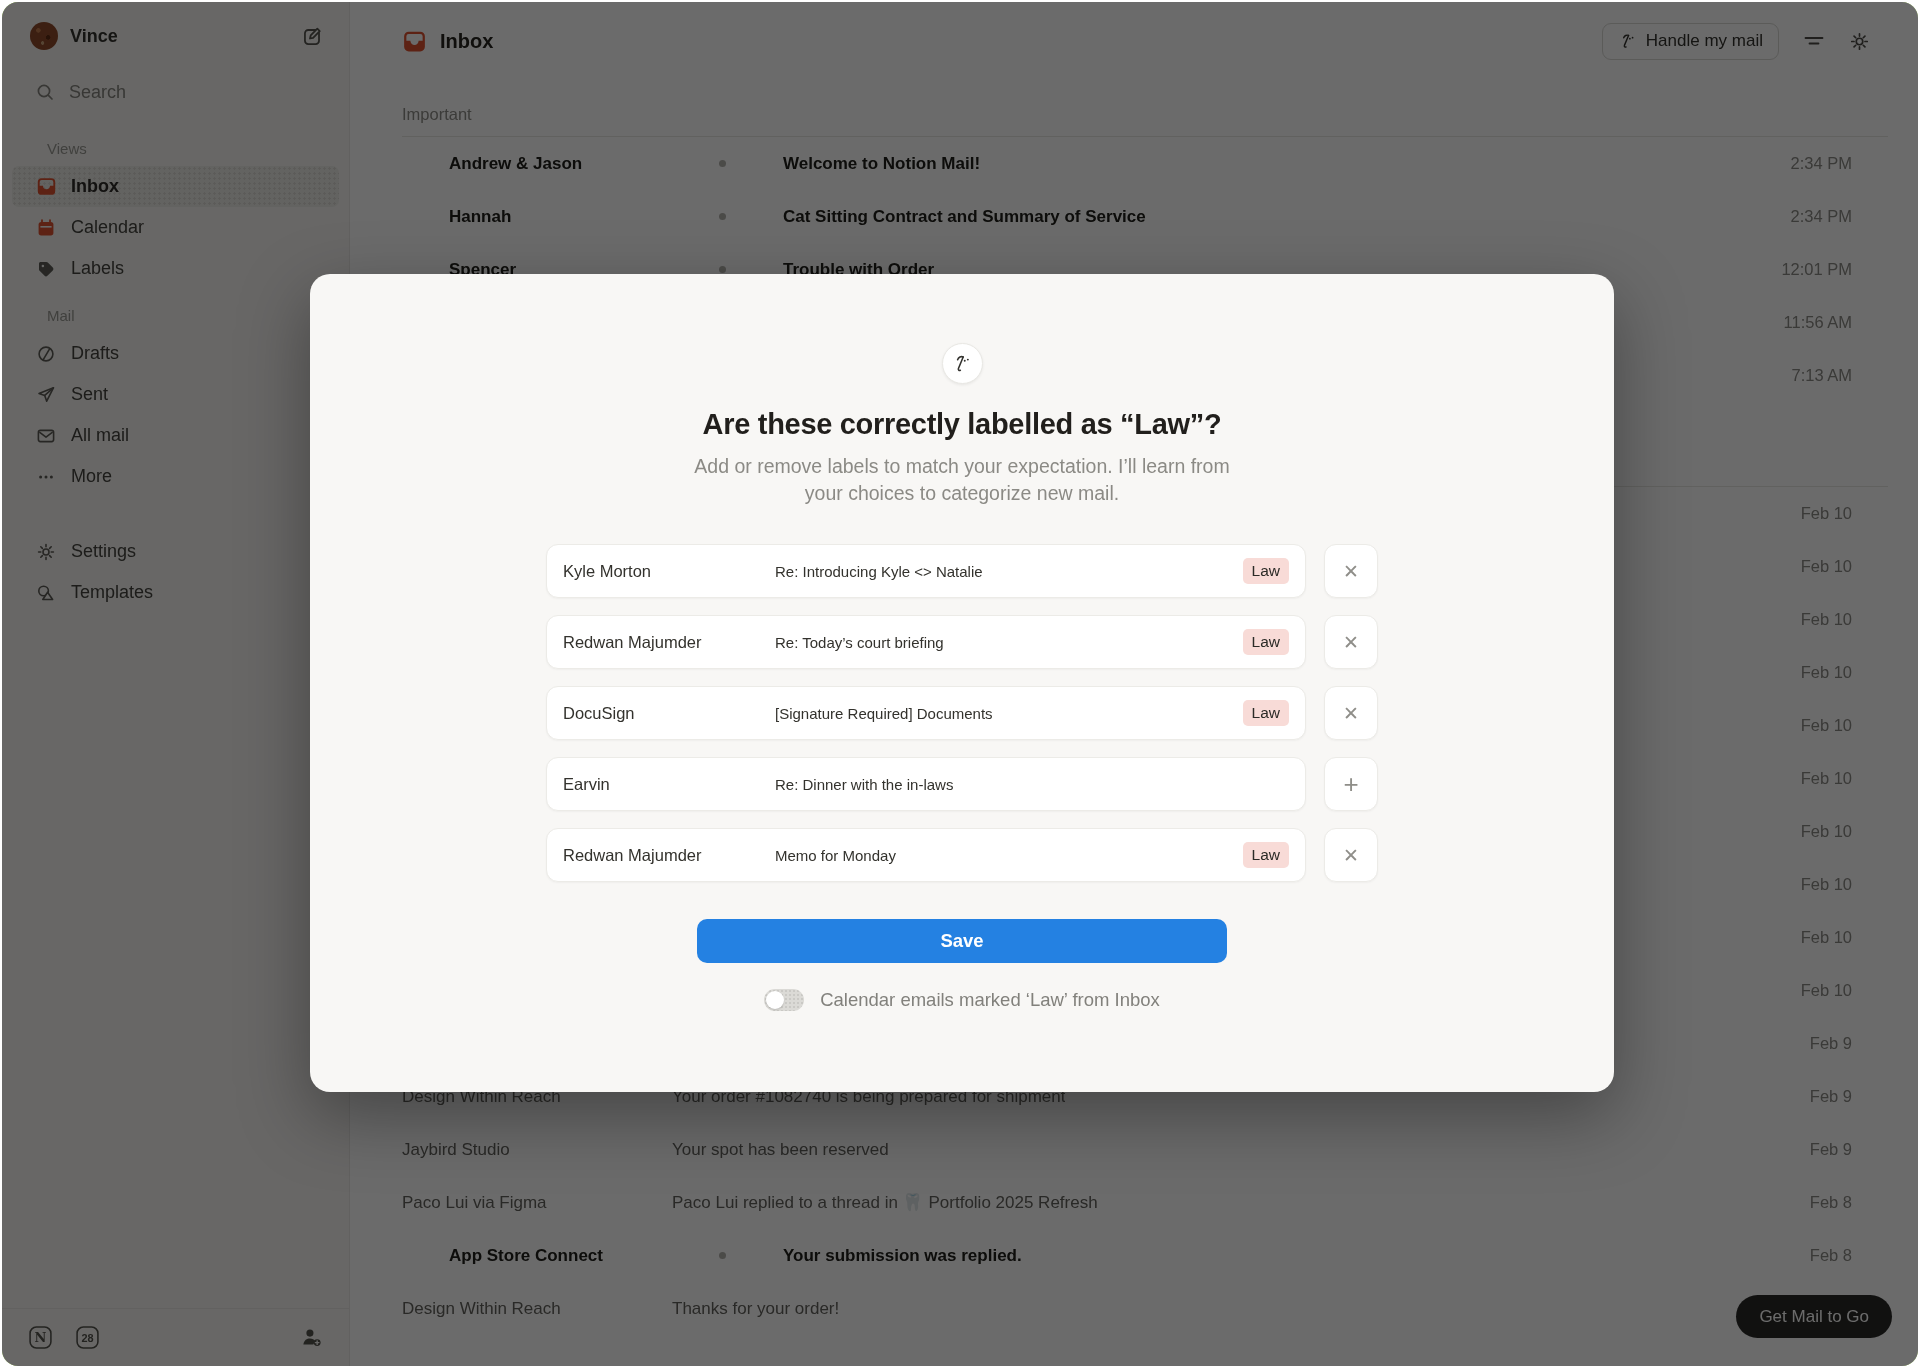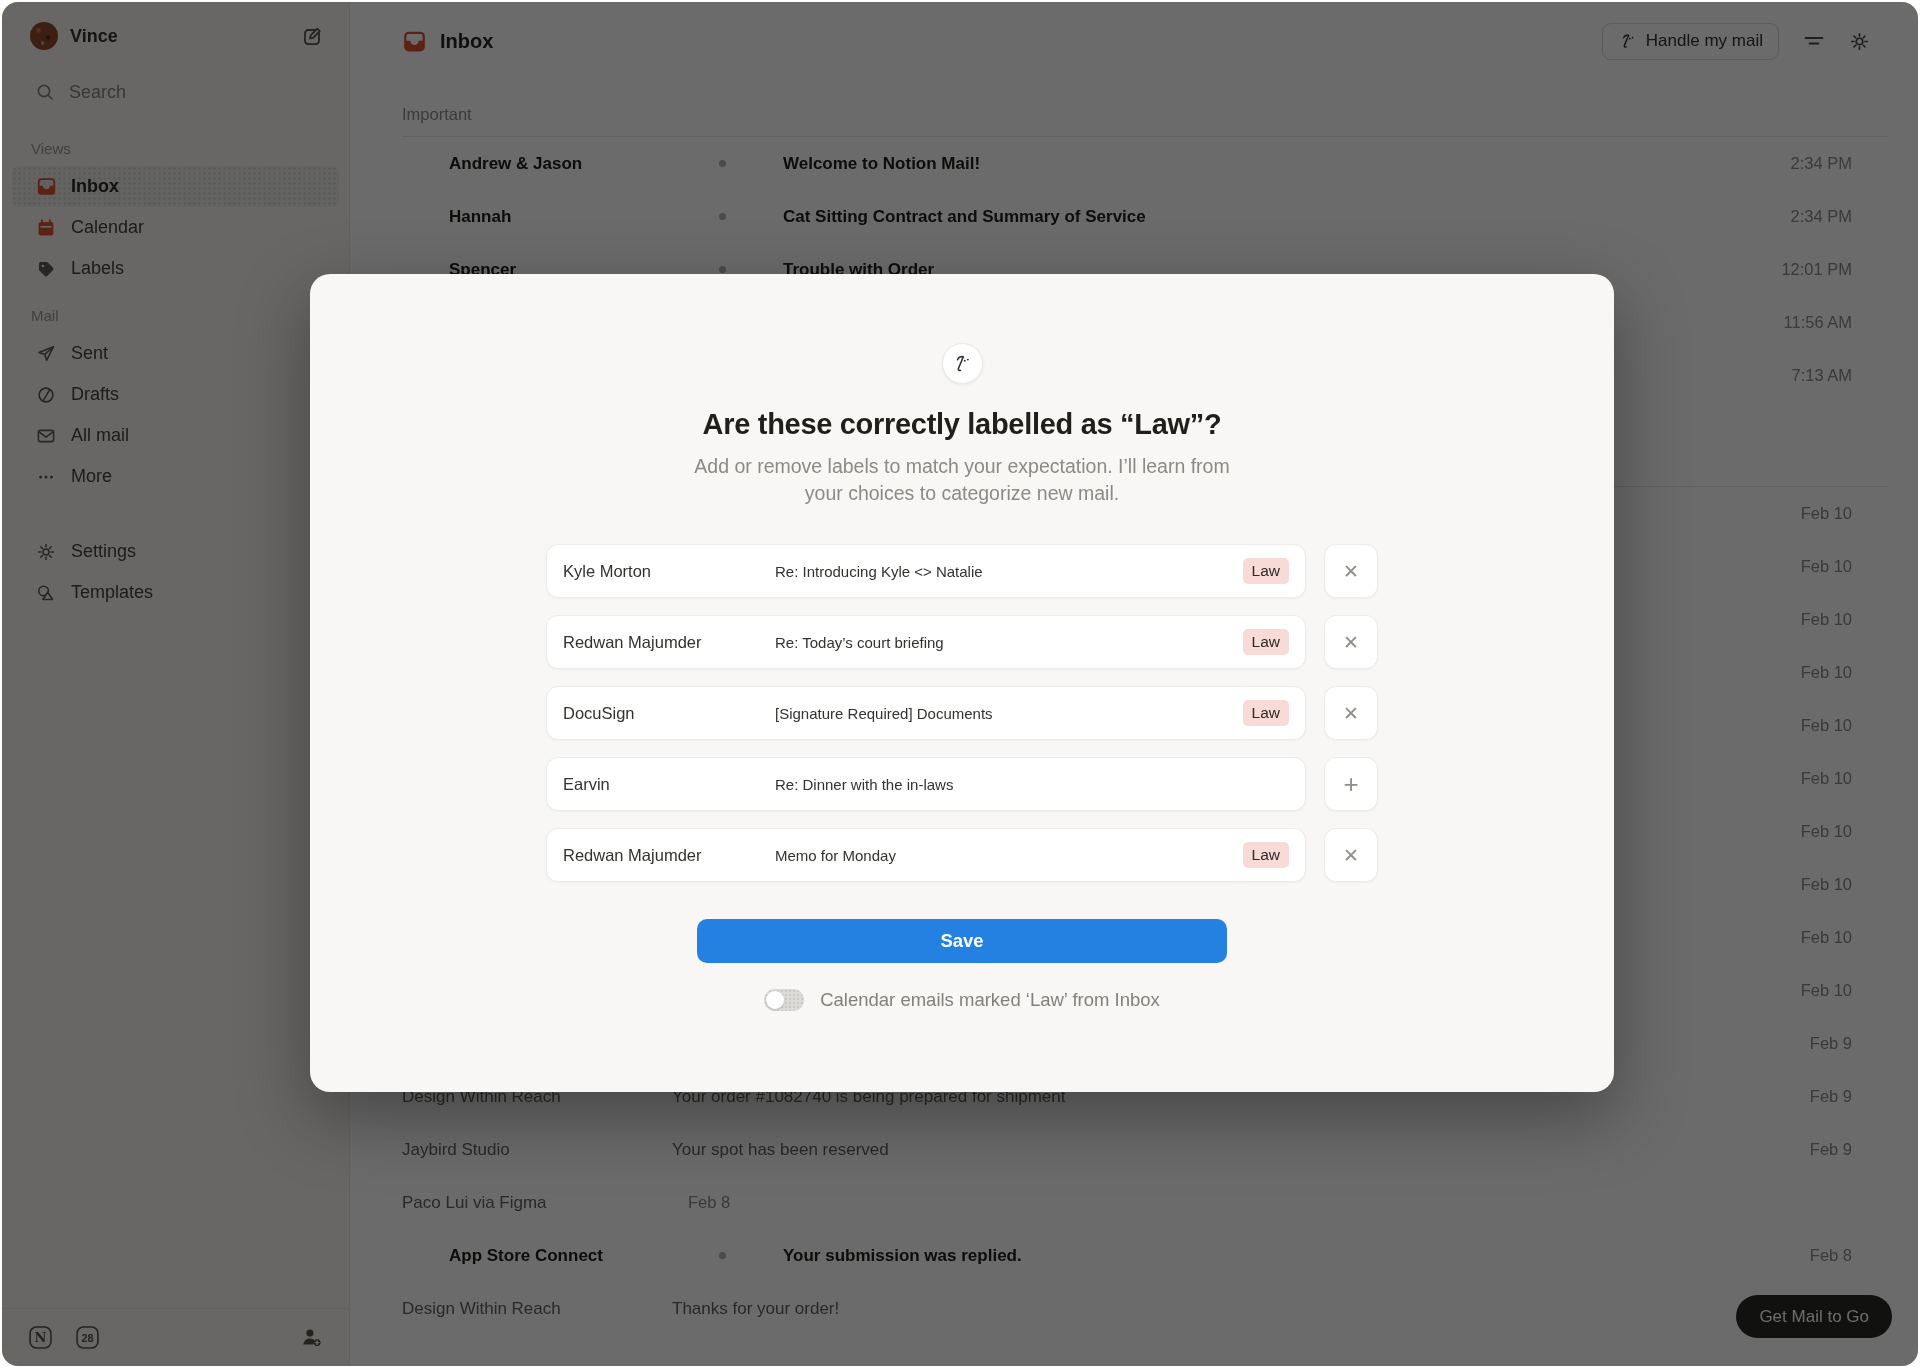--- a/index.html
+++ b/index.html
@@ -7,21 +7,21 @@
   .window { position:relative; width:1920px; height:1368px; background:#84cc16; border-radius:18px; overflow:hidden; border:2px solid #ffffff; }
 
   
   .sidebar { position:absolute; left:0; top:0; bottom:0; width:348px; background:#f7f6f3; border-right:1px solid #e9e8e4; }
   .sb-top { display:flex; align-items:center; height:68px; padding:0 26px 0 28px; }
   .avatar { width:28px; height:28px; border-radius:50%; background:#8f4a2b;
             background-image:radial-gradient(circle at 30% 30%, #c07a4e 2px, transparent 2.5px),radial-gradient(circle at 65% 55%, #5e2d14 2px, transparent 2.5px),radial-gradient(circle at 45% 75%, #caa27a 1.5px, transparent 2px); }
   .sb-user { margin-left:12px; font-size:18px; font-weight:700; color:#34322e; }
   .sb-compose { margin-left:auto; color:#56554f; display:flex; cursor:pointer; }
   .sb-search { display:flex; align-items:center; gap:14px; height:44px; padding-left:33px; color:#85847e; font-size:18px; }
-  .sb-label { padding-left:29px; color:#9a9993; font-size:15px; height:22px; line-height:22px; }
+  .sb-label { padding-left:45px; color:#9a9993; font-size:15px; height:22px; line-height:22px; }
   .sp24{height:24px}.sp6{height:6px}.sp16{height:16px}.sp34{height:34px}
   .sb-item { display:flex; align-items:center; gap:14px; height:41px; margin:0 10px; padding-left:23px; border-radius:7px; font-size:18px; color:#45443f; cursor:pointer; }
   .sb-item .ic { width:22px; height:22px; display:flex; align-items:center; justify-content:center; color:#5d5c56; flex:none; }
   .sb-item.accent .ic { color:#de5230; }
   .sb-item.selected { background:#edebe6; font-weight:600; color:#2e2d29;
      background-image:radial-gradient(rgba(0,0,0,0.075) 1px, transparent 1.3px); background-size:5px 5px; }
   .sb-bottom { position:absolute; left:0; right:0; bottom:0; height:58px; border-top:1px solid #e9e8e4; display:flex; align-items:center; padding:0 26px; gap:22px; color:#55544e; }
   .sb-bottom .spacer { flex:1; }
 
   
@@ -126,35 +126,35 @@
           </span>
     <span>Labels</span>
   </div>
       </div>
     <div class="sp16"></div>
     <div class="sb-label">Mail</div>
     <div class="sp6"></div>
     <div>
         <div class="sb-item">
     <span class="ic">
+            <svg width="20" height="20" viewBox="0 0 20 20" fill="none" stroke="currentColor" stroke-width="1.6" stroke-linecap="round">
+              <circle cx="10" cy="10" r="6.9"></circle>
+              <path d="M13.6 4.9 7.4 15.4"></path>
+            </svg>
+          </span>
+    <span>Drafts</span>
+  </div>
+        <div class="sb-item">
+    <span class="ic">
             <svg width="20" height="20" viewBox="0 0 20 20" fill="none" stroke="currentColor" stroke-width="1.6" stroke-linejoin="round">
               <path d="M17.4 2.8 3 8.4l5.7 2 2 5.8z"></path>
               <path d="M8.7 10.4 17.4 2.8" stroke-linecap="round"></path>
             </svg>
           </span>
     <span>Sent</span>
-  </div>
-        <div class="sb-item">
-    <span class="ic">
-            <svg width="20" height="20" viewBox="0 0 20 20" fill="none" stroke="currentColor" stroke-width="1.6" stroke-linecap="round">
-              <circle cx="10" cy="10" r="6.9"></circle>
-              <path d="M13.6 4.9 7.4 15.4"></path>
-            </svg>
-          </span>
-    <span>Drafts</span>
   </div>
         <div class="sb-item">
     <span class="ic">
             <svg width="20" height="20" viewBox="0 0 20 20" fill="none" stroke="currentColor" stroke-width="1.6" stroke-linejoin="round">
               <rect x="2.4" y="4.4" width="15.2" height="11.2" rx="2"></rect>
               <path d="M3.4 6.2 10 11.2l6.6-5"></path>
             </svg>
           </span>
     <span>All mail</span>
   </div>
@@ -398,20 +398,24 @@
           <div class="mrow">
     <span class="sender">Jaybird Studio</span>
     <span class="subj">
 
       <span class="subject">Your spot has been reserved</span>
     </span>
     <span class="meta">Feb 9</span>
   </div>
           <div class="mrow">
     <span class="sender">Paco Lui via Figma</span>
+    <span class="subj">
+
+      <span class="subject">Paco Lui replied to a thread in 🦷 Portfolio 2025 Refresh</span>
+    </span>
     <span class="meta">Feb 8</span>
   </div>
           <div class="mrow unread">
     <span class="sender">App Store Connect</span>
     <span class="subj">
       <span class="dot"></span>
       <span class="subject">Your submission was replied.</span>
     </span>
     <span class="meta">Feb 8</span>
   </div>

